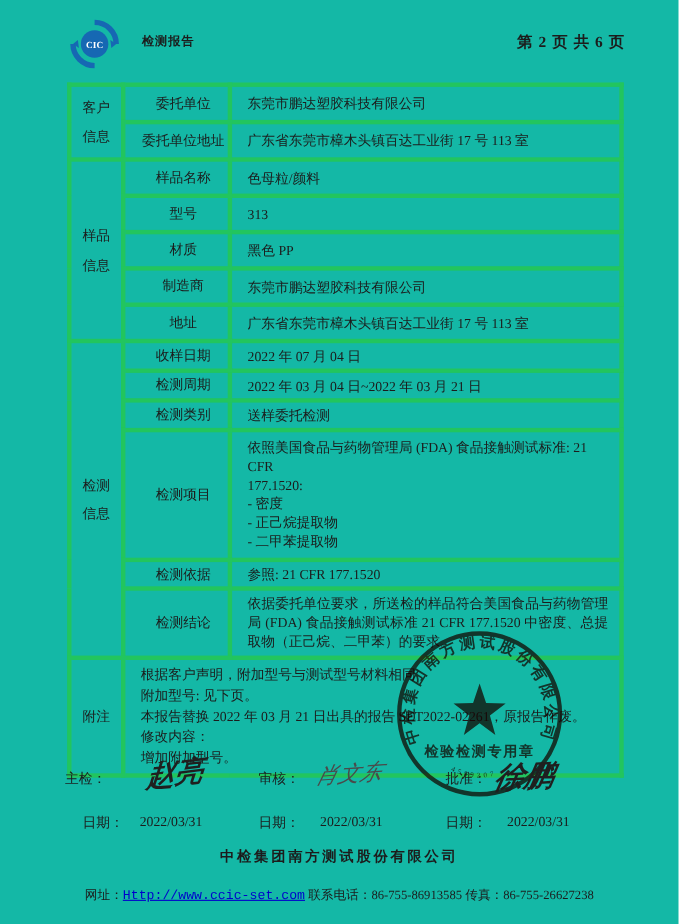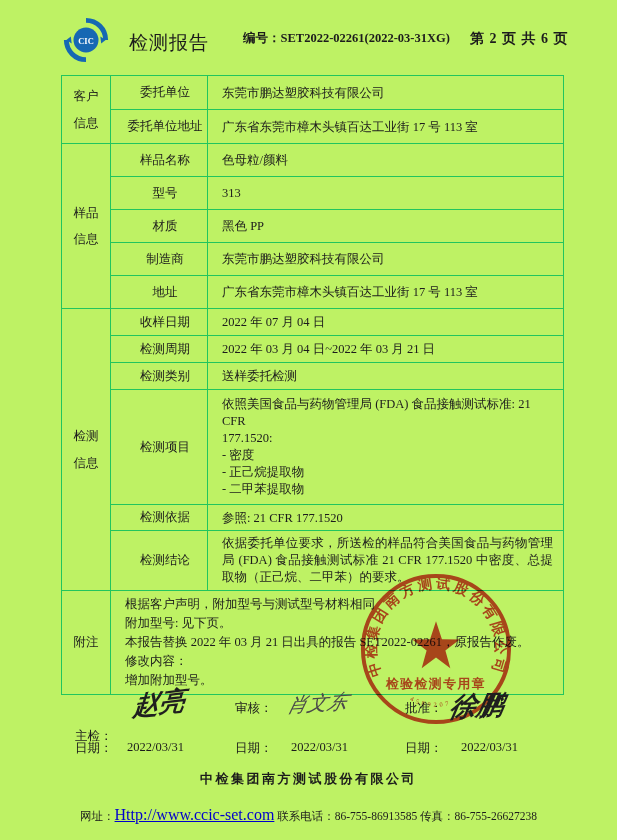--- a/index.html
+++ b/index.html
@@ -1,72 +1,71 @@
 <!DOCTYPE html>
 <html><head>
 <meta charset="utf-8">
 <style>
   * { margin:0; padding:0; box-sizing:border-box; }
   html,body { background:#ffffff; }
   body { font-family:"Liberation Serif","DejaVu Serif",serif; color:#1c1c1c; }
-  .page { position:relative; width:617px; height:840px; background:#bef264; overflow:hidden; }
+  .page { position:relative; width:617px; height:840px; background:#14b8a6; overflow:hidden; }
 
   
   .logo { position:absolute; left:61px; top:17px; width:50px; height:46px; }
-  .hdr-title { position:absolute; left:129px; top:30px; font-size:19px; font-weight:normal; letter-spacing:1px; }
+  .hdr-title { position:absolute; left:129px; top:30px; font-size:11px; font-weight:bold; letter-spacing:1px; }
   .hdr-no { position:absolute; left:243px; top:30px; font-size:12.5px; font-weight:bold; }
   .hdr-page { position:absolute; left:470px; top:30px; font-size:14px; font-weight:bold; letter-spacing:1px; }
 
   
   table.report { position:absolute; left:61px; top:75px; width:502px; border-collapse:collapse; table-layout:fixed; }
-  table.report td { border:1px solid #22c55e; font-size:12.5px; vertical-align:middle; }
+  table.report td { border:4px solid #22c55e; font-size:12.5px; vertical-align:middle; }
   td.group { text-align:center; white-space:pre-line; line-height:2.1; width:49px; }
   td.flabel { width:97px; padding-left:12px;text-align:center; }
   td.fvalue { padding-left:14px; padding-right:10px; line-height:16px; }
   td.multiline { white-space:pre-line; line-height:17px; padding-top:6px; padding-bottom:6px; }
   td.justify { text-align:justify; line-height:17px; padding-top:4px; padding-bottom:4px; }
   td.remark { white-space:pre-line; line-height:19px; padding:4px 10px 4px 14px; vertical-align:top;margin-left:24px; }
   tr.h34 td { height:34px; } tr.h33 td { height:33px; } tr.h27 td { height:27px;border-radius:11px; }
   tr.h85 td { height:85px; } tr.h26 td { height:26px; } tr.h51 td { height:51px; } tr.h94 td { height:94px; }
 
   
   .sigrow { position:absolute; font-size:12.5px; }
   .sig { font-style:italic; font-weight:bold; color:#1f1f1f; display:inline-block; }
   .sig1 { position:absolute; left:133px; top:686px; font-size:26px; transform:rotate(-7deg) skewX(-12deg); }
   .sig2 { position:absolute; left:288px; top:690px; font-size:20px; color:#4a4a4a; transform:rotate(-4deg) skewX(-18deg); font-weight:normal; }
   .sig3 { position:absolute; left:450px; top:688px; font-size:27px; transform:rotate(-3deg) skewX(-14deg); z-index:6; }
-  .lbl-main { left:75px; top:700px;margin-top:28px; } .lbl-rev { left:235px; top:700px; } .lbl-app { left:405px; top:700px; z-index:2; }
+  .lbl-main { left:59px; top:700px; } .lbl-rev { left:235px; top:700px; } .lbl-app { left:405px; top:700px; z-index:2; }
   .lbl-d1 { left:75px; top:740px; } .lbl-d2 { left:235px; top:740px; } .lbl-d3 { left:405px; top:740px; }
   .val-d1 { left:127px; top:740px; } .val-d2 { left:291px; top:740px; } .val-d3 { left:461px; top:740px; }
 
   
   .stamp { position:absolute; left:357px; top:570px; width:158px; height:158px; opacity:0.88; mix-blend-mode:multiply; z-index:5; }
 
   
   .ft-company { position:absolute; left:0; top:770px; width:617px; text-align:center; font-size:13px; font-weight:bold; letter-spacing:2.5px; }
   .ft-line { position:absolute; left:0; width:617px; text-align:center; font-size:11.5px; }
   .ft-addr { top:790px; letter-spacing:0.5px; }
   .ft-web { top:806px; }
-  .ft-url { color:#0000cc; text-decoration:underline; font-family:Liberation Serif, serif; font-size:16px; }
+  .ft-url { color:#0000cc; text-decoration:underline; font-family:Liberation Mono, monospace; font-size:12px; }
 </style>
 </head>
 <body>
 
 <div class="page">
 
   <svg class="logo" viewBox="0 0 56 50">
     <path d="M 28 3 A 22 22 0 0 1 50 25" fill="none" stroke="#1668b3" stroke-width="5.5"></path>
     <path d="M 28 47 A 22 22 0 0 1 6 25" fill="none" stroke="#1668b3" stroke-width="5.5"></path>
     <path d="M 50 25 l -6 -4 l 1 8 z" fill="#1668b3"></path>
     <path d="M 6 25 l 6 4 l -1 -8 z" fill="#1668b3"></path>
     <circle cx="28" cy="25" r="14" fill="#1668b3"></circle>
     <text x="28" y="29" text-anchor="middle" font-size="9.5" font-weight="bold" fill="#ffffff" font-family="Liberation Serif,serif">CIC</text>
   </svg>
   <div class="hdr-title">检测报告</div>
-  <div class="hdr-no"><span>编号：</span><span>SET2022-02261(2022-03-31XG)</span></div>
   <div class="hdr-page">第 2 页 共 6 页</div>
 
   <table class="report">
     <colgroup>
         <col style="width:49px">
         <col style="width:97px">
         <col style="width:356px">
       </colgroup>
 
     <tbody>

